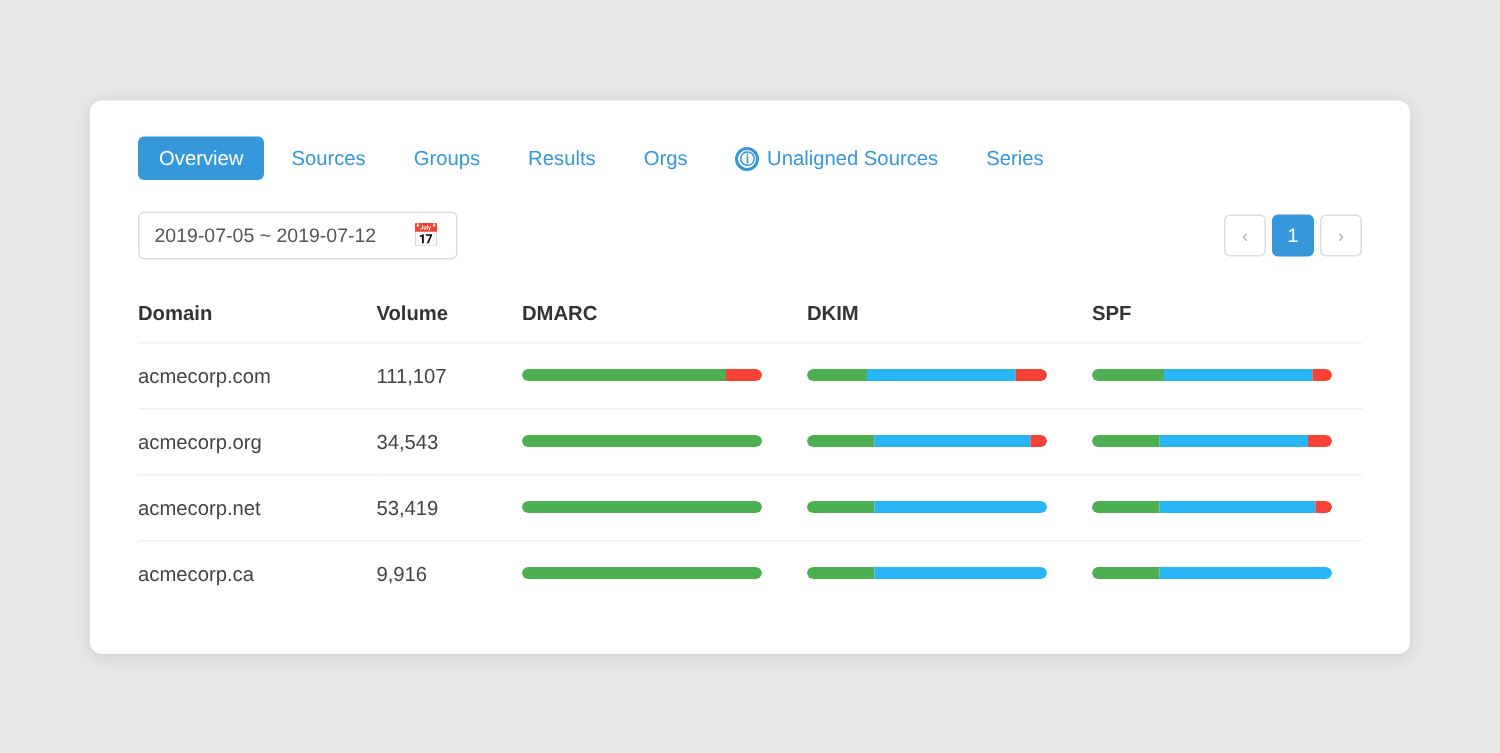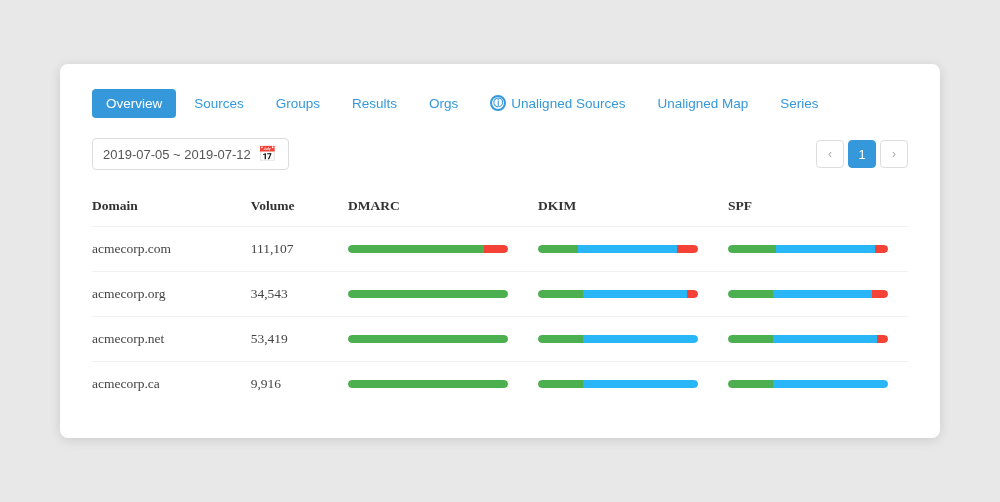--- a/index.html
+++ b/index.html
@@ -61,21 +61,21 @@
     
     .date-row {
       display: flex;
       align-items: center;
       justify-content: space-between;
       margin-bottom: 20px;
     }
     .date-input {
       display: flex;
       align-items: center;
-      gap: 8px;
+      gap: 24px;
       border: 1px solid #ddd;
       border-radius: 4px;
       padding: 6px 10px;
       font-size: 13px;
       color: #555;
     }
     .date-input .cal-icon {
       color: #aaa;
       font-size: 15px;
     }
@@ -103,21 +103,20 @@
       border-color: #3498db;
     }
     .page-btn.arrow {
       color: #aaa;
       font-size: 12px;
     }
     
     .data-table {
       width: 100%;
       border-collapse: collapse;
-      font-family: Liberation Serif, serif;
     }
     .data-table th {
       text-align: left;
       font-size: 13.5px;
       font-weight: 700;
       color: #333;
       padding: 8px 0 12px;
       border-bottom: none;
     }
     .data-table th.col-dmarc { padding-left: 10px; }
@@ -167,21 +166,20 @@
 
   <button class="nav-tab active"><span>Overview</span></button>
       <button class="nav-tab"><span>Sources</span></button>
       <button class="nav-tab"><span>Groups</span></button>
       <button class="nav-tab"><span>Results</span></button>
       <button class="nav-tab"><span>Orgs</span></button>
       <button class="nav-tab with-icon">
         <span class="tab-icon">ⓘ</span>
         <span>Unaligned Sources</span>
       </button>
-      <button class="nav-tab"><span>Unaligned Map</span></button>
       <button class="nav-tab"><span>Series</span></button>
     </div>
 
   <div class="date-row">
     <div class="date-input">
       <span>2019-07-05 ~ 2019-07-12</span>
       <span class="cal-icon">📅</span>
     </div>
     <div class="pagination">
       <button class="page-btn arrow">‹</button>

